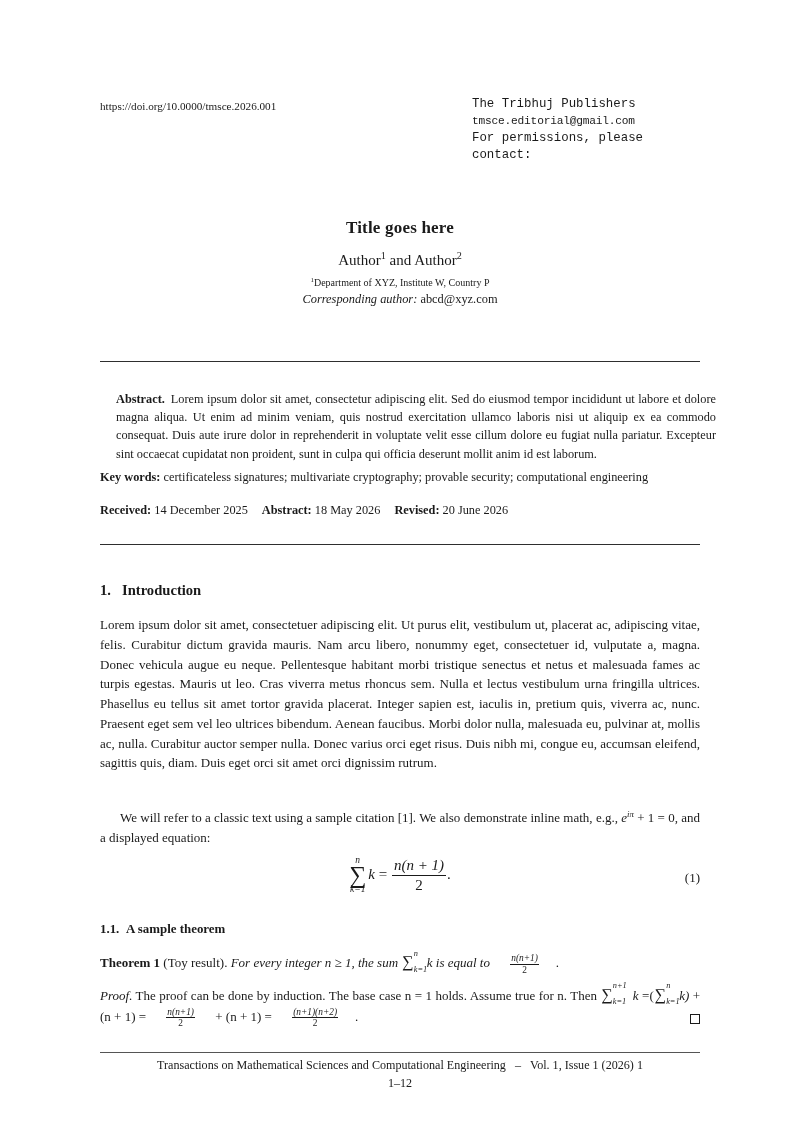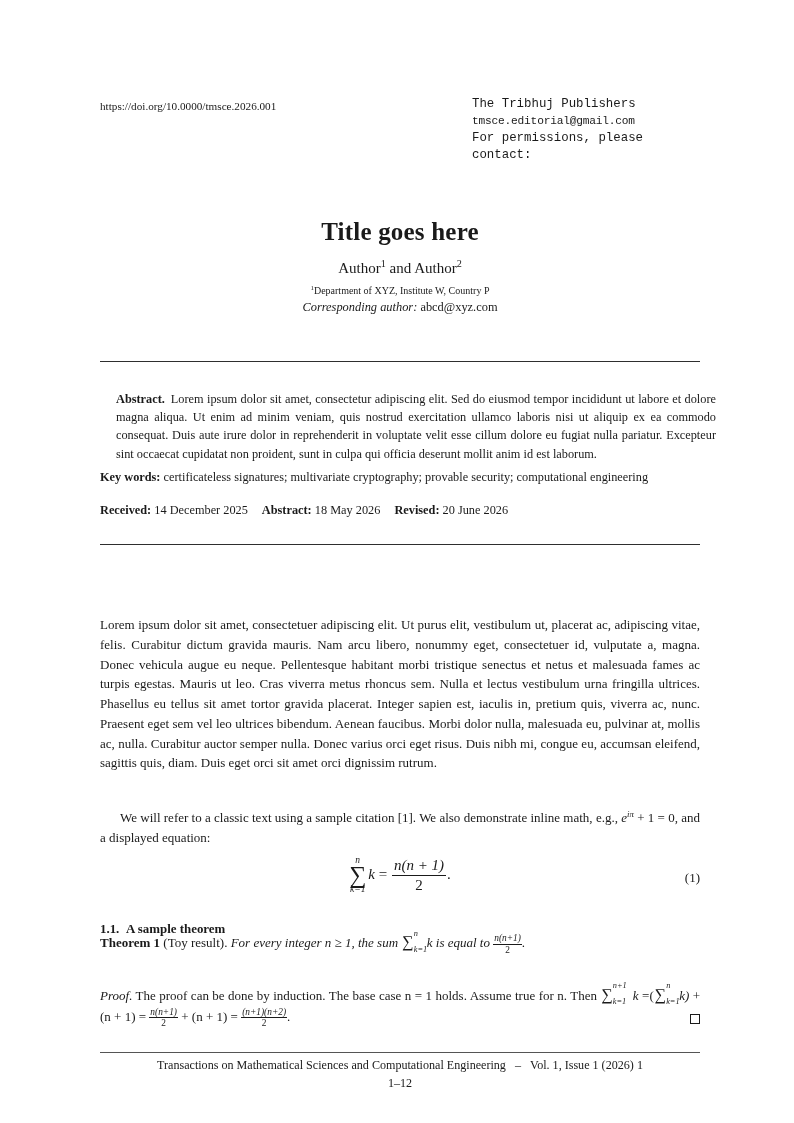--- a/index.html
+++ b/index.html
@@ -69,21 +69,21 @@
 
   
   .titleblock {
     position: absolute;
     top: 218px;
     left: 0;
     width: 600px;
     text-align: center;
   }
   .paper-title {
-    font-size: 25px;
+    font-size: 17px;
     font-weight: bold;
     margin: 0 0 14px 0;
     letter-spacing: 0.2px;
   }
   .authors {
     font-size: 15px;
     margin: 0 0 7px 0;
   }
   .affil {
     font-size: 10px;
@@ -260,33 +260,33 @@
   }
   .isum.pad { margin-right: 13px; }
   .isum.pad-wide { margin-right: 20px; }
 
   .sfrac {
     display: inline-block;
     vertical-align: middle;
     text-align: center;
     font-size: 9.4px;
     line-height: 1.15;
-    margin: 0 0;
+    margin: 0 17px;
   }
   .sfrac .num-part {
     display: block;
     border-bottom: 1px solid #1a1a1a;
     padding: 0 1px;
   }
   .sfrac .den-part { display: block; }
 
   
   .theorem {
     position: absolute;
-    top: 933px;
+    top: 953px;
     left: 0;
     width: 600px;
     font-size: 13px;
     line-height: 1.5;
     text-align: justify;
     margin: 0;
   }
   .theorem .thm-name { font-weight: bold; }
   .theorem .thm-body { font-style: italic; }
 
@@ -348,20 +348,21 @@
   <div class="rule rule-top"></div>
 
   <p class="abstract"><b>Abstract.</b><span class="lead-gap"></span><span>Lorem ipsum dolor sit amet, consectetur adipiscing elit. Sed do eiusmod tempor incididunt ut labore et dolore magna aliqua. Ut enim ad minim veniam, quis nostrud exercitation ullamco laboris nisi ut aliquip ex ea commodo consequat. Duis aute irure dolor in reprehenderit in voluptate velit esse cillum dolore eu fugiat nulla pariatur. Excepteur sint occaecat cupidatat non proident, sunt in culpa qui officia deserunt mollit anim id est laborum.</span></p>
 
   <p class="keywords"><b>Key words:</b> <span>certificateless signatures; multivariate cryptography; provable security; computational engineering</span></p>
 
   <p class="dates"><b>Received:</b> <span>14 December 2025</span><span class="sep"></span><b>Abstract:</b> <span>18 May 2026</span><span class="sep"></span><b>Revised:</b> <span>20 June 2026</span></p>
 
   <div class="rule rule-bottom"></div>
 
+  <h2 class="section-head sec1"><span class="num">1.</span><span>Introduction</span></h2>
 
   <p class="body-para para1">Lorem ipsum dolor sit amet, consectetuer adipiscing elit. Ut purus elit, vestibulum ut, placerat ac, adipiscing vitae, felis. Curabitur dictum gravida mauris. Nam arcu libero, nonummy eget, consectetuer id, vulputate a, magna. Donec vehicula augue eu neque. Pellentesque habitant morbi tristique senectus et netus et malesuada fames ac turpis egestas. Mauris ut leo. Cras viverra metus rhoncus sem. Nulla et lectus vestibulum urna fringilla ultrices. Phasellus eu tellus sit amet tortor gravida placerat. Integer sapien est, iaculis in, pretium quis, viverra ac, nunc. Praesent eget sem vel leo ultrices bibendum. Aenean faucibus. Morbi dolor nulla, malesuada eu, pulvinar at, mollis ac, nulla. Curabitur auctor semper nulla. Donec varius orci eget risus. Duis nibh mi, congue eu, accumsan eleifend, sagittis quis, diam. Duis eget orci sit amet orci dignissim rutrum.</p>
 
   <p class="body-para para2"><span>We will refer to a classic text using a sample citation [1]. We also demonstrate inline math, e.g., </span><span class="math"><span class="mi">e</span><sup class="mi">iπ</sup><span> + 1 = 0</span></span><span>, and a displayed equation:</span></p>
 
   <div class="eq-display math">
     <span class="sum-op">
       <span class="lim-top">n</span>
       <span class="glyph">∑</span>
       <span class="lim-bot mi">k=1</span>

